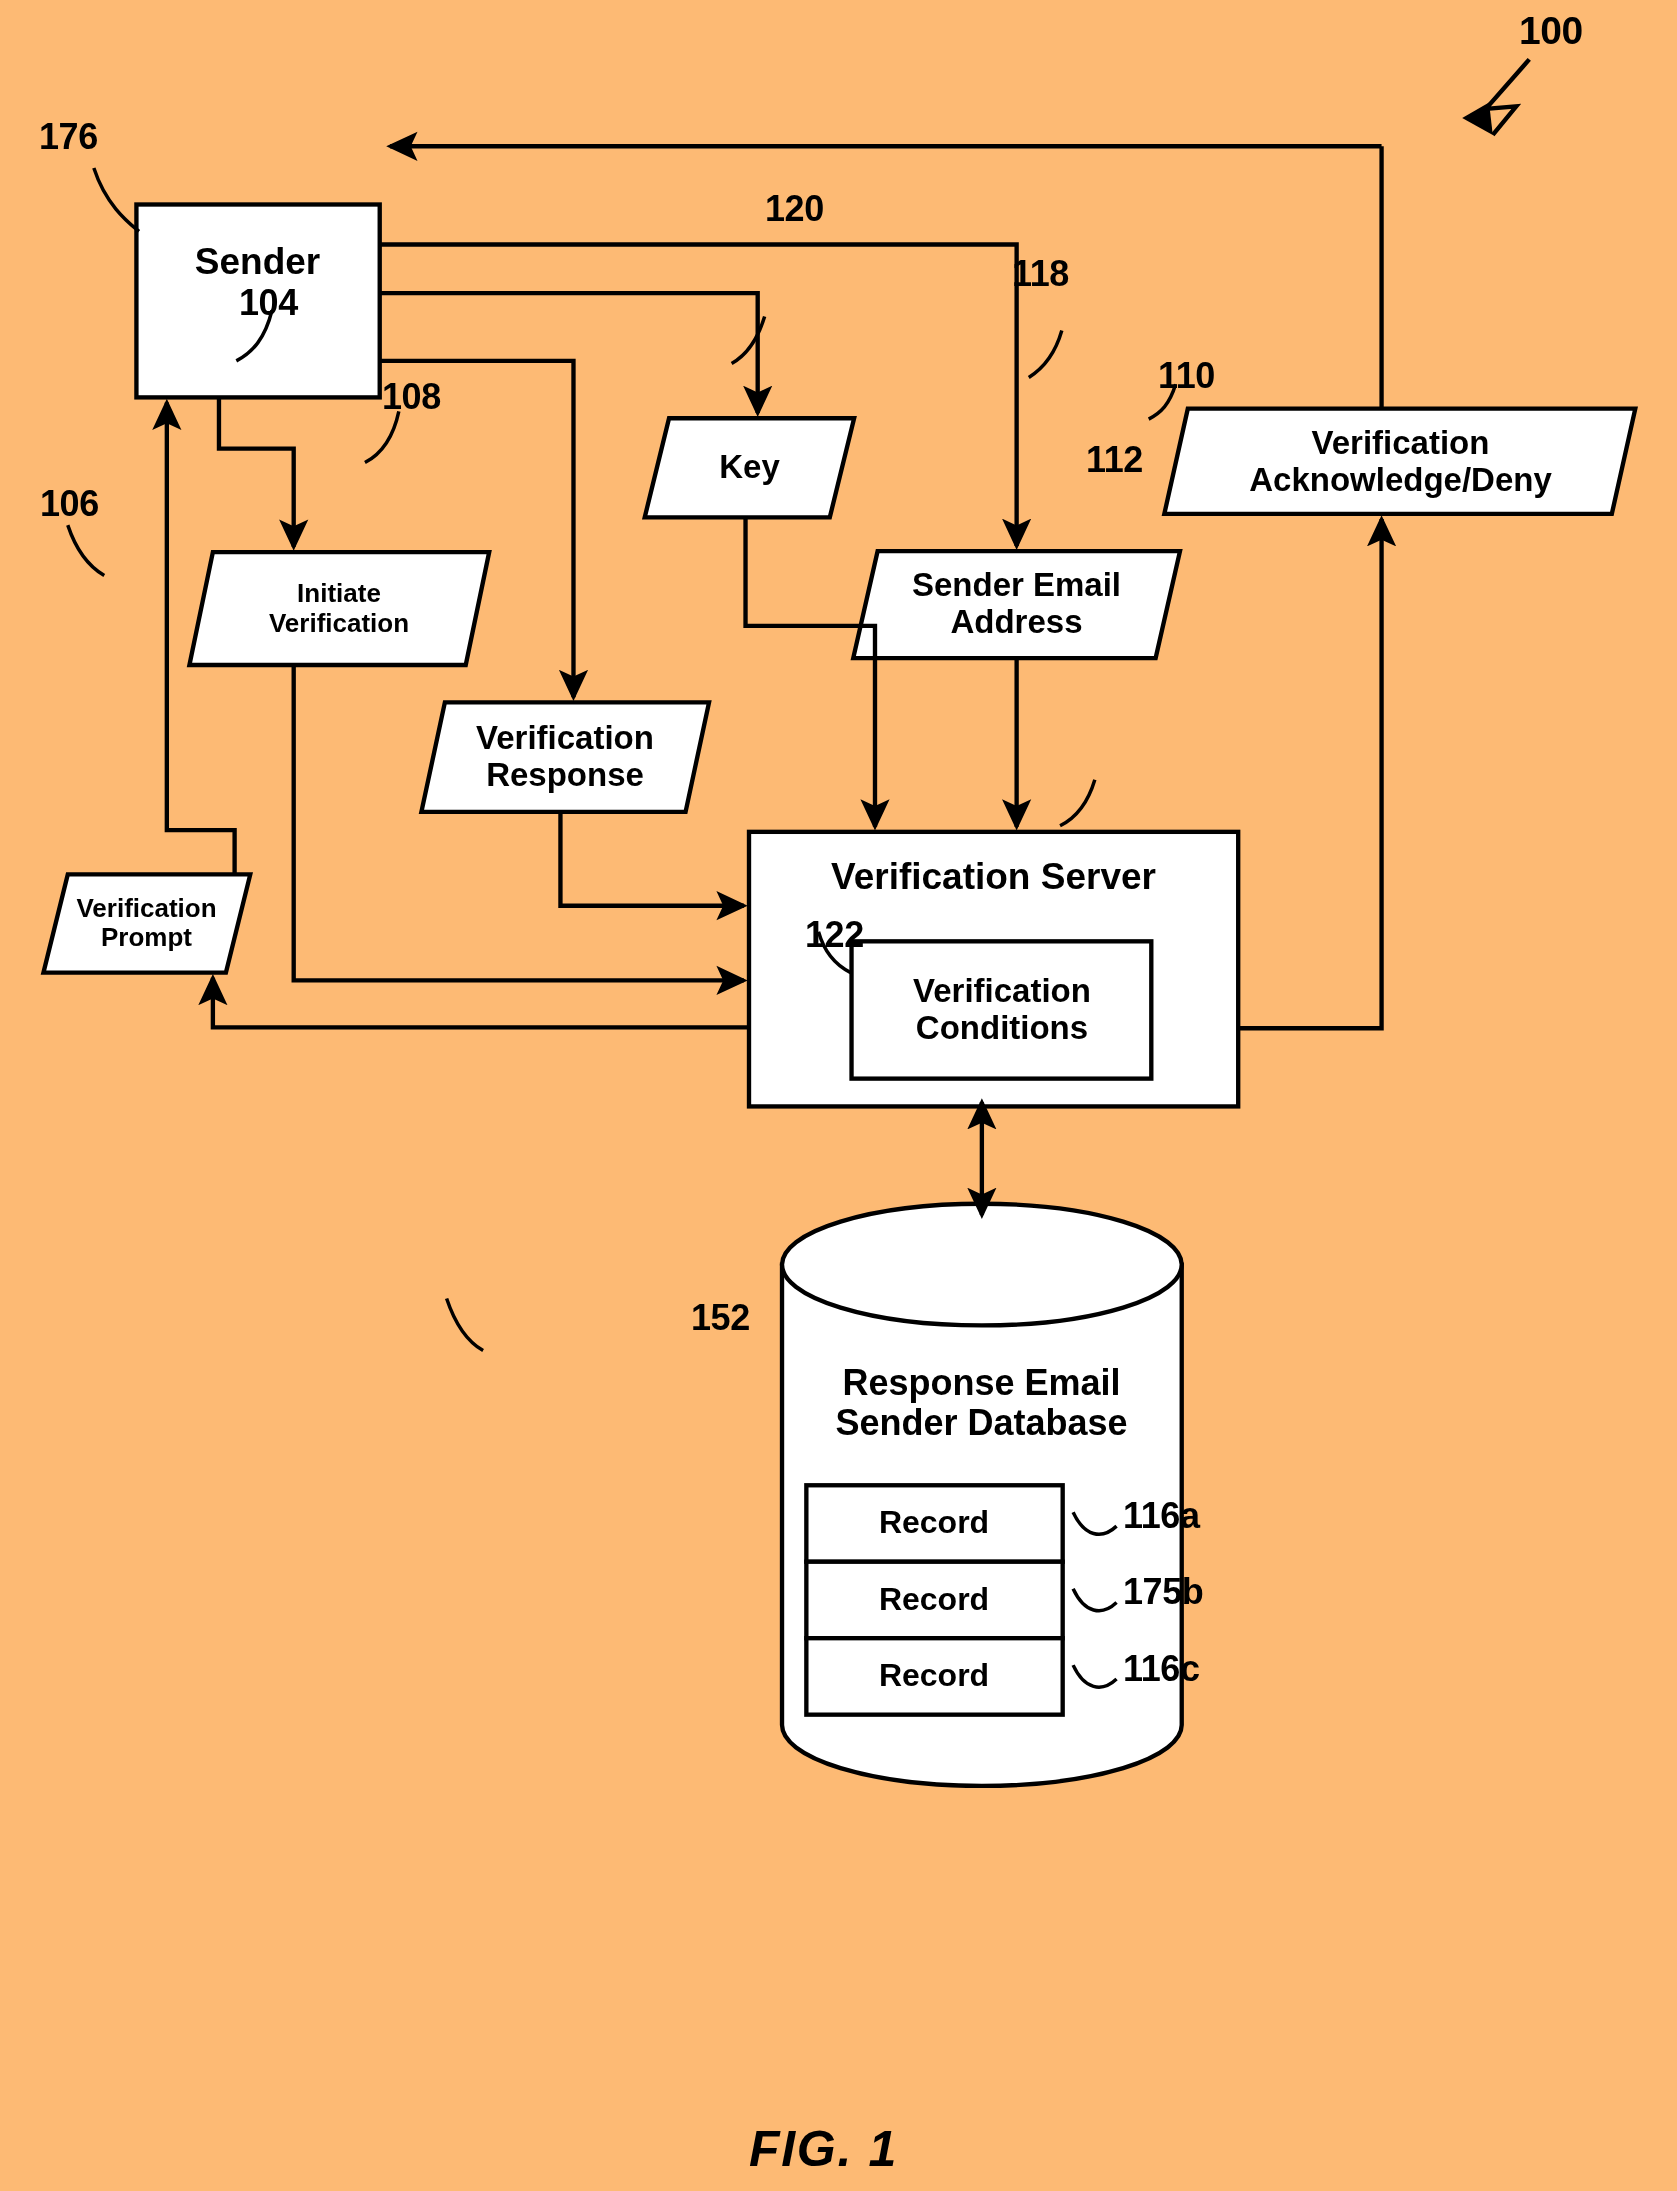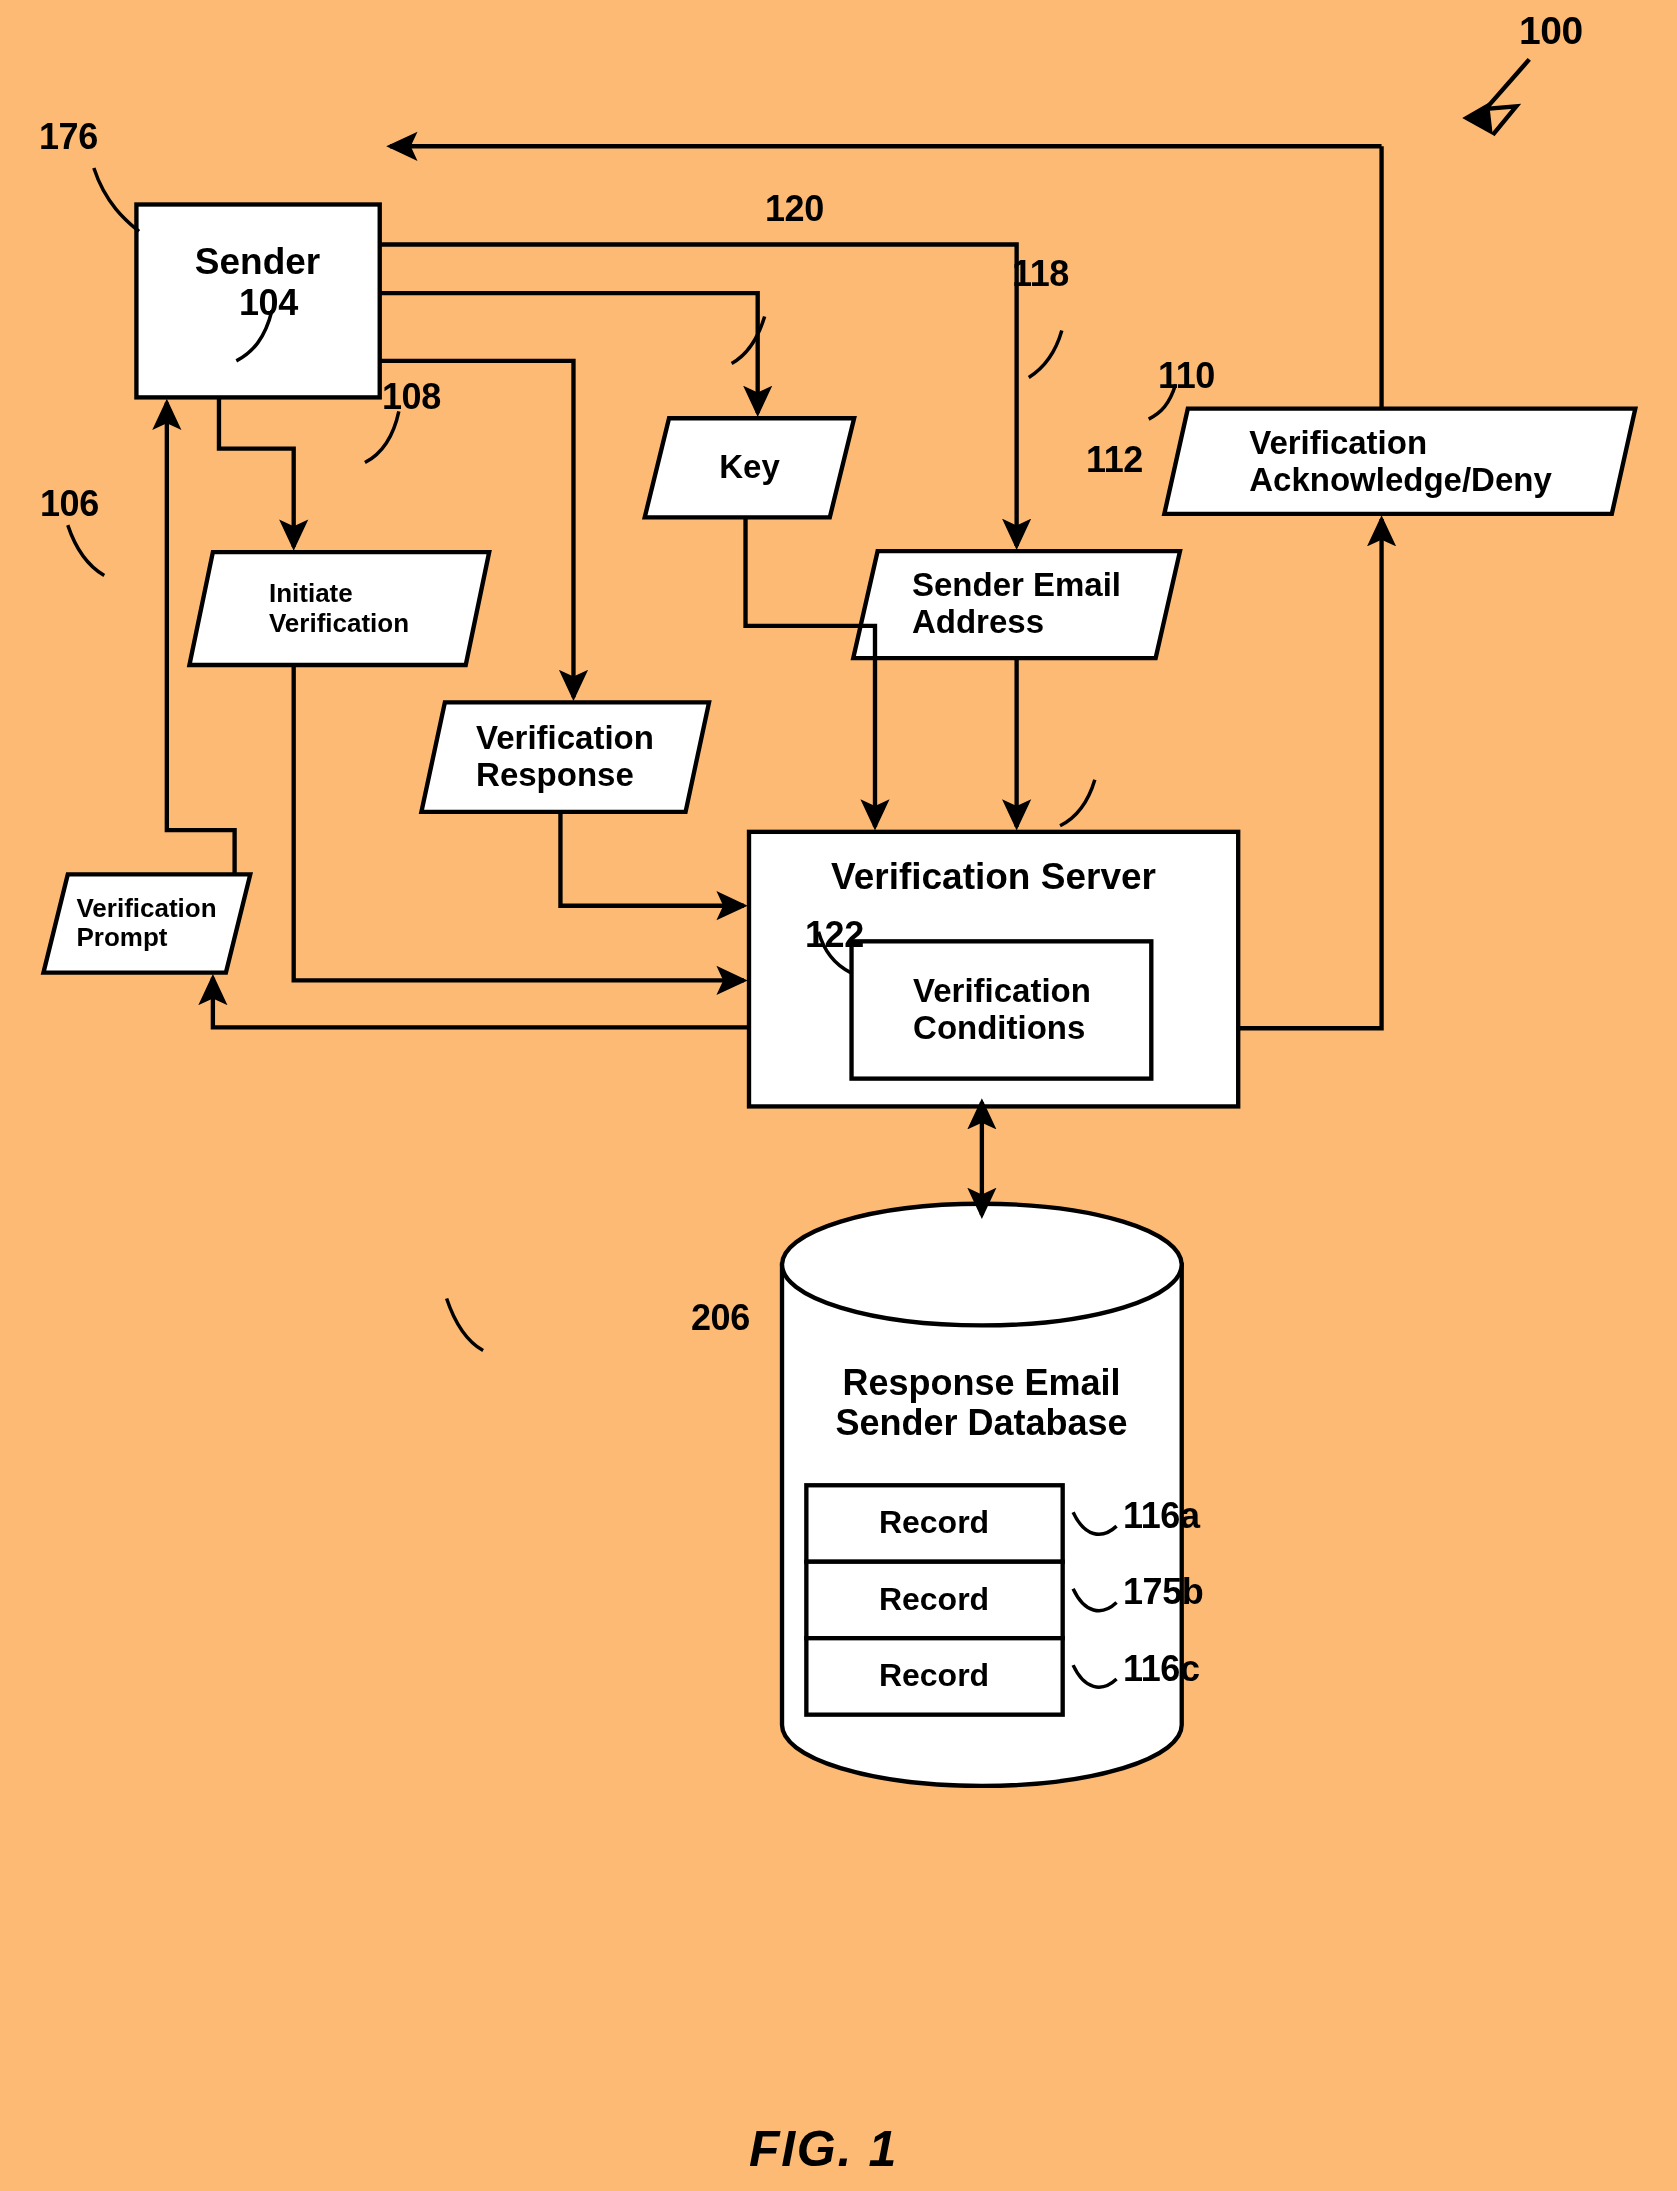--- a/index.html
+++ b/index.html
@@ -24,20 +24,21 @@
     left: 0; top: 0;
     width: 1677px;
     height: 2192px;
   }
   
   .lbl {
     position: absolute;
     font-family: "Liberation Sans", sans-serif;
     font-weight: bold;
     color: #000;
+    text-align: center;
     line-height: 1.12;
     white-space: pre-line;
     -webkit-font-smoothing: none;
   }
   .ref {
     position: absolute;
     font-family: "Liberation Sans", sans-serif;
     font-weight: bold;
     font-size: 36px;
     color: #000;
@@ -175,21 +176,21 @@
   <div class="lbl t-cond" style="left:852px; top:940px; width:300px; height:139px; display:flex; align-items:center; justify-content:center;">Verification
 Conditions</div>
 
   <div class="ref" style="left:1012px; top:253px;">118</div>
   <div class="lbl t-proc" style="left:853px; top:549px; width:327px; height:109px; display:flex; align-items:center; justify-content:center;">Sender Email
 Address</div>
 
   <div class="ref" style="left:765px; top:188px;text-align:right;">120</div>
   <div class="lbl t-proc" style="left:645px; top:417px; width:209px; height:101px; display:flex; align-items:center; justify-content:center;">Key</div>
 
-  <div class="ref" style="left:691px; top:1297px;">206</div>
+  <div class="ref" style="left:691px; top:1297px;">152</div>
   <div class="lbl t-db" style="left:773px; top:1363px; width:417px; text-align:center;">Response Email
 Sender Database</div>
 
   <div class="lbl t-record" style="left:806px; top:1484px; width:256px; height:78px; display:flex; align-items:center; justify-content:center;">Record</div>
   <div class="ref" style="left:1123px; top:1495px;">116a</div>
 
   <div class="lbl t-record" style="left:806px; top:1561px; width:256px; height:78px; display:flex; align-items:center; justify-content:center;">Record</div>
   <div class="ref" style="left:1123px; top:1571px;">175b</div>
 
   <div class="lbl t-record" style="left:806px; top:1637px; width:256px; height:78px; display:flex; align-items:center; justify-content:center;">Record</div>

